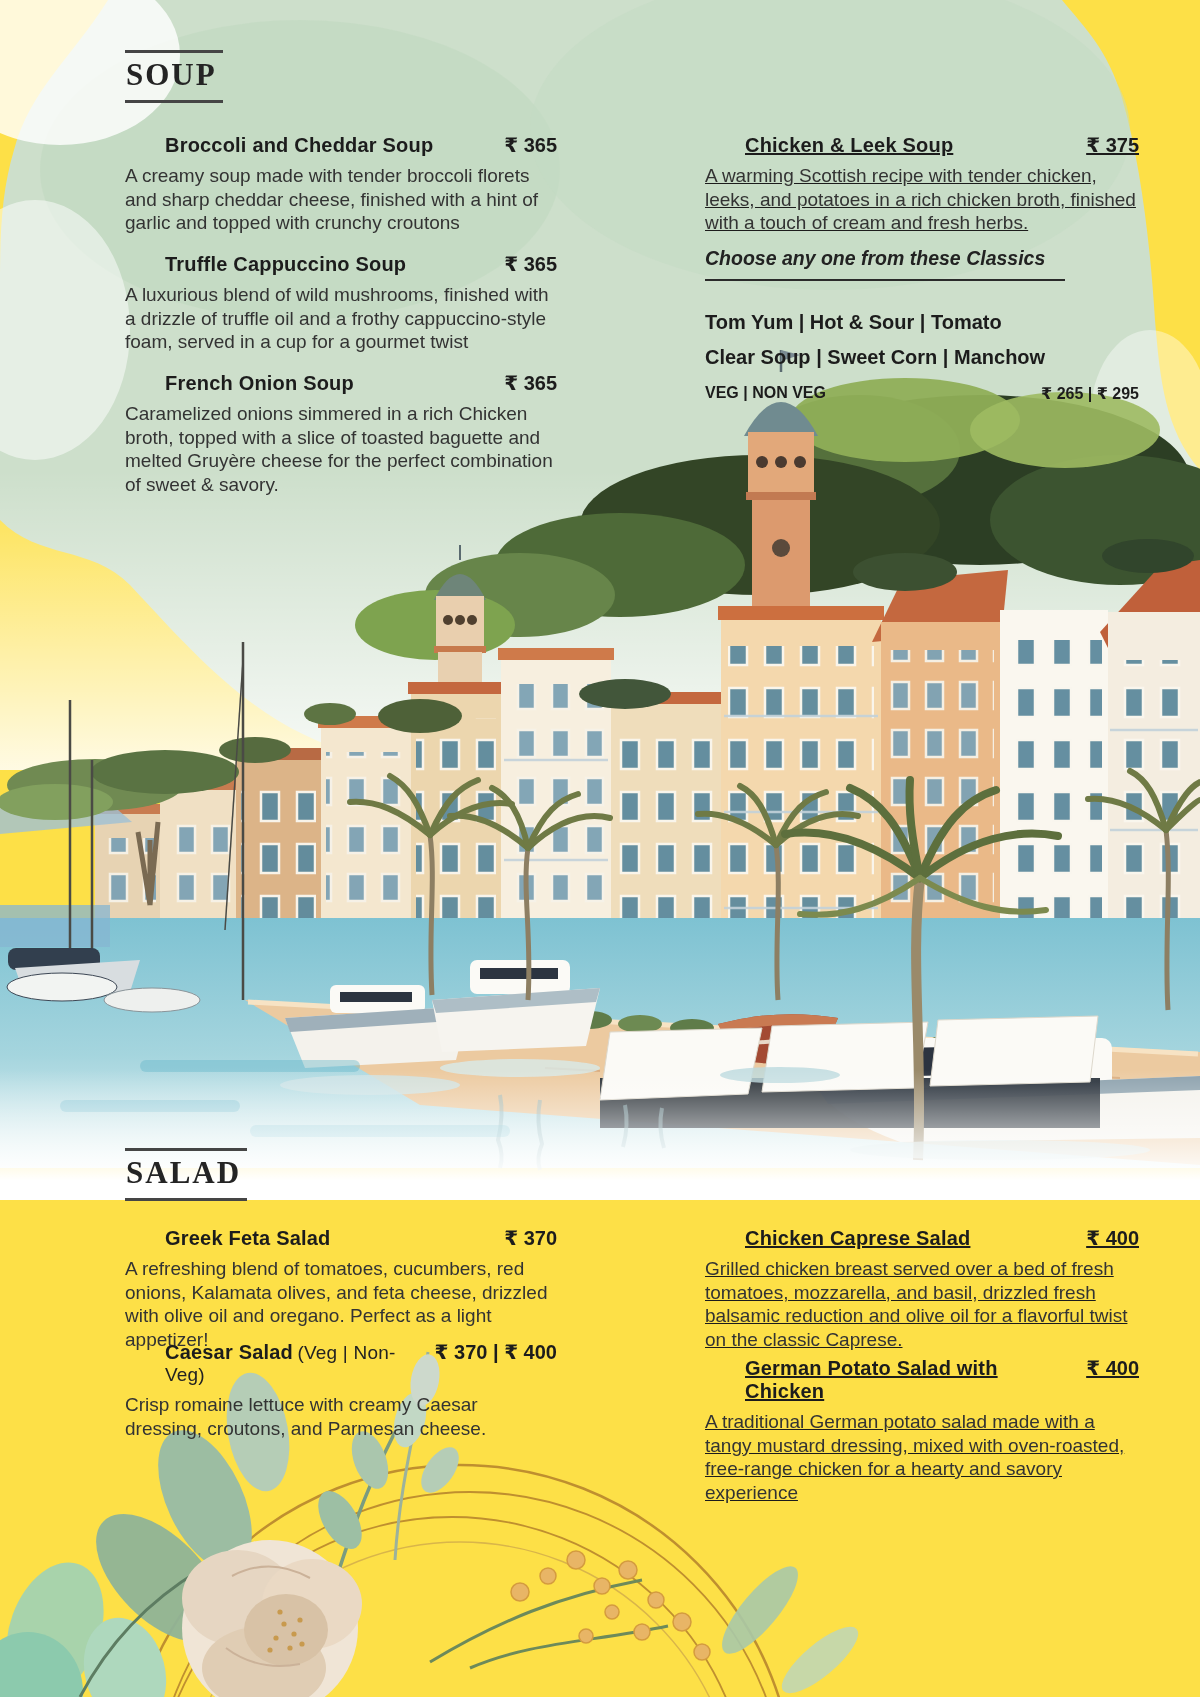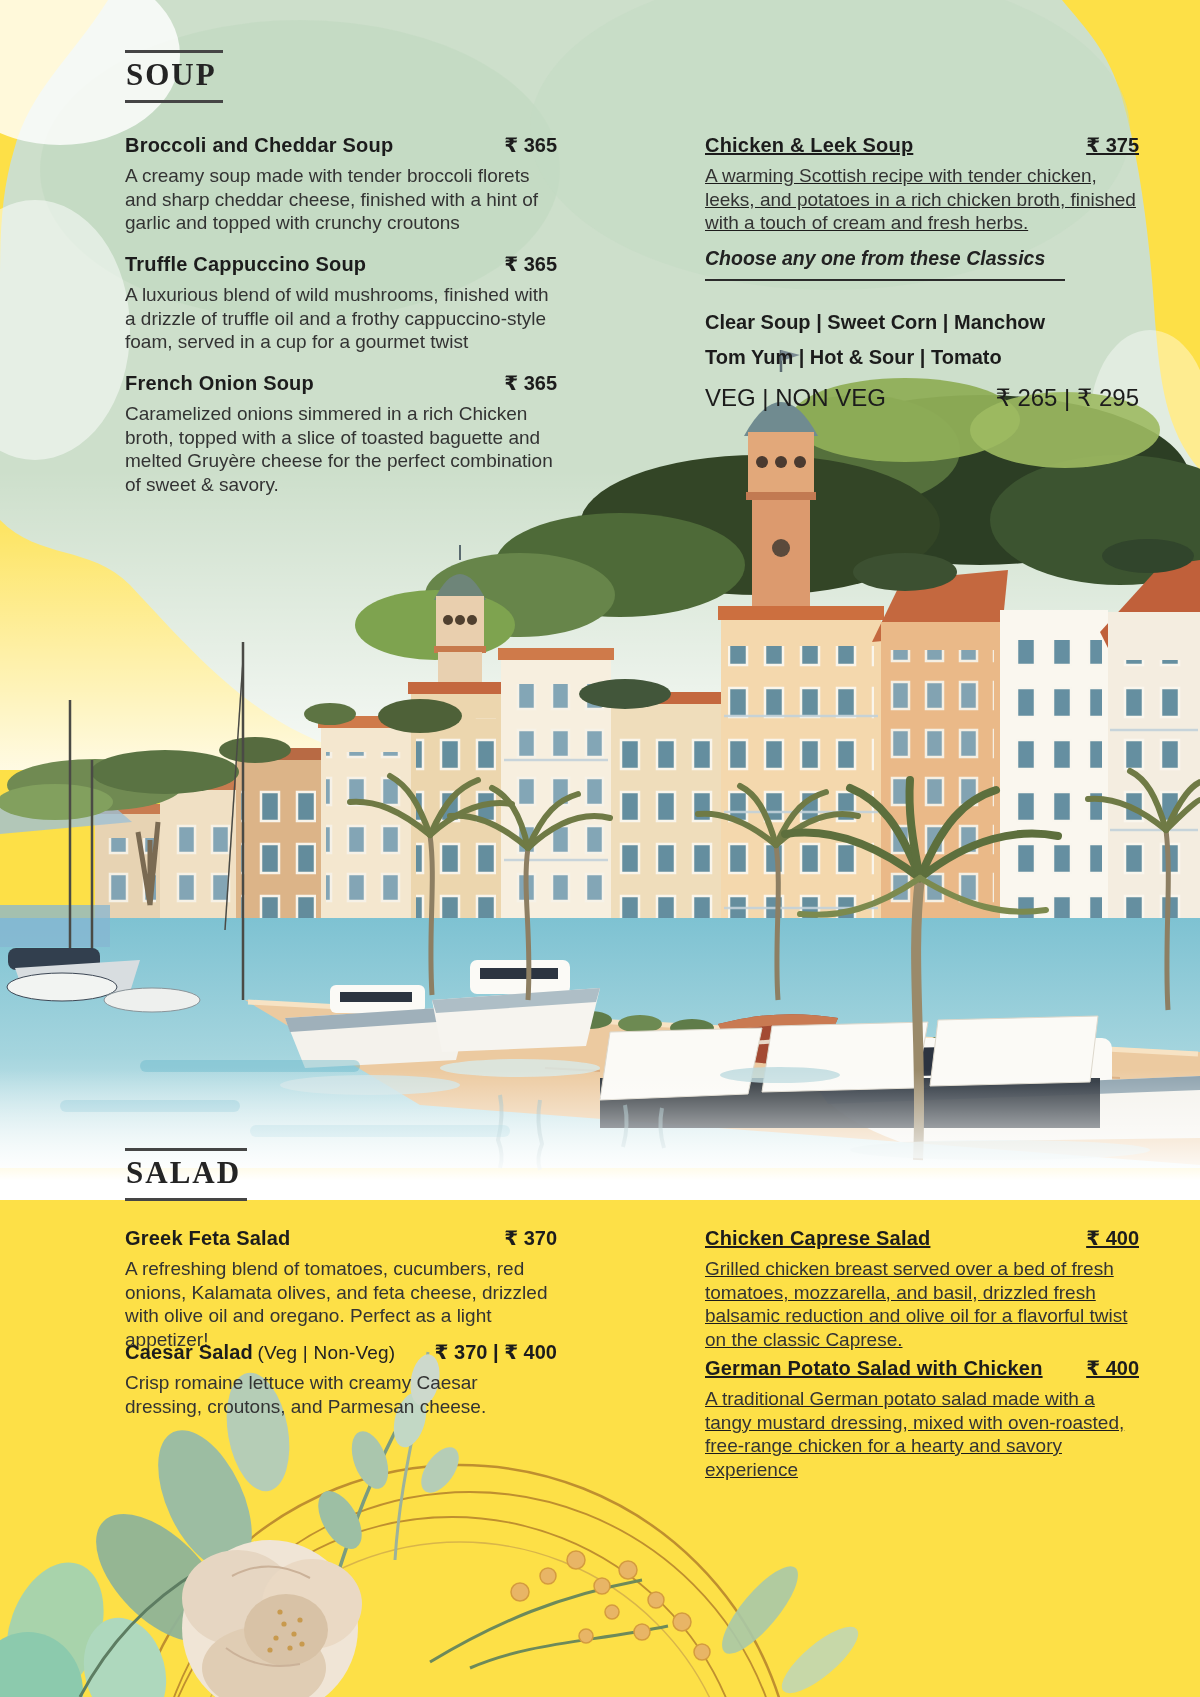--- a/index.html
+++ b/index.html
@@ -6,32 +6,32 @@
   .page{position:relative;width:1200px;height:1697px;background:#fde047;overflow:hidden;
         font-family:"Liberation Sans","DejaVu Sans",sans-serif;color:#1c1c1c;}
   .art{position:absolute;left:0;top:0;width:1200px;height:1697px;z-index:0;}
   .sec{position:absolute;left:125px;z-index:2;
        font-family:"Liberation Serif","DejaVu Serif",serif;font-size:31px;font-weight:700;
        letter-spacing:2px;color:#242424;border-top:3px solid #454545;border-bottom:3px solid #454545;
        padding:4px 6px 7px 1px;}
   .item{position:absolute;z-index:2;}
   .colL{left:125px;width:432px;}
   .colR{left:705px;width:434px;text-decoration:underline;}
-  .trow{display:flex;justify-content:space-between;align-items:baseline;gap:22px;}
+  .trow{display:flex;justify-content:space-between;align-items:baseline;gap:22px;margin-left:40px;}
   .nm{font-size:20px;font-weight:700;color:#1c1c1c;letter-spacing:.2px;}
   .sfx{font-weight:400;font-size:19px;color:#222;letter-spacing:.2px;}
   .pr{font-size:20px;font-weight:700;color:#1c1c1c;white-space:nowrap;}
   .ds{margin:7px 0 0;font-size:19px;line-height:23.5px;color:#333;}
   .classics-hd{position:absolute;left:705px;top:247px;width:360px;z-index:2;
        font-style:italic;font-weight:700;font-size:19.5px;color:#222;
        border-bottom:2.5px solid #2a2a2a;padding-bottom:9px;}
   .classics-ln{position:absolute;left:705px;top:305px;z-index:2;
        font-weight:700;font-size:20px;line-height:35px;color:#1c1c1c;}
   .vegrow{position:absolute;left:705px;top:384px;width:434px;z-index:2;
-       display:flex;justify-content:space-between;font-weight:400;font-size:24px;color:#1c1c1c;}
+       display:flex;justify-content:space-between;font-weight:700;font-size:16px;color:#1c1c1c;}
 </style>
 </head>
 <body>
 
 <div class="page">
 
   <svg class="art" viewBox="0 0 1200 1697">
     <defs>
       <linearGradient id="washFade" x1="0" y1="0" x2="0" y2="1">
         <stop offset="0" stop-color="#ffffff" stop-opacity="0"></stop>
@@ -435,22 +435,22 @@
     <div class="trow">
       <span class="nm">Chicken &amp; Leek Soup</span>
       <span class="pr">₹ 375</span>
     </div>
     <p class="ds">A warming Scottish recipe with tender chicken, leeks, and potatoes in a rich chicken broth, finished with a touch of cream and fresh herbs.</p>
   </div>
 
   <div class="classics-hd">Choose any one from these Classics</div>
 
   <div class="classics-ln">
+    <div>Tom Yum | Hot &amp; Sour | Tomato</div>
     <div>Clear Soup | Sweet Corn | Manchow</div>
-    <div>Tom Yum | Hot &amp; Sour | Tomato</div>
   </div>
 
   <div class="vegrow">
     <span>VEG | NON VEG</span>
     <span>₹ 265 | ₹ 295</span>
   </div>
 
   <div class="sec" style="top:1148px">SALAD</div>
 
   <div class="item colL" style="top:1226px">

